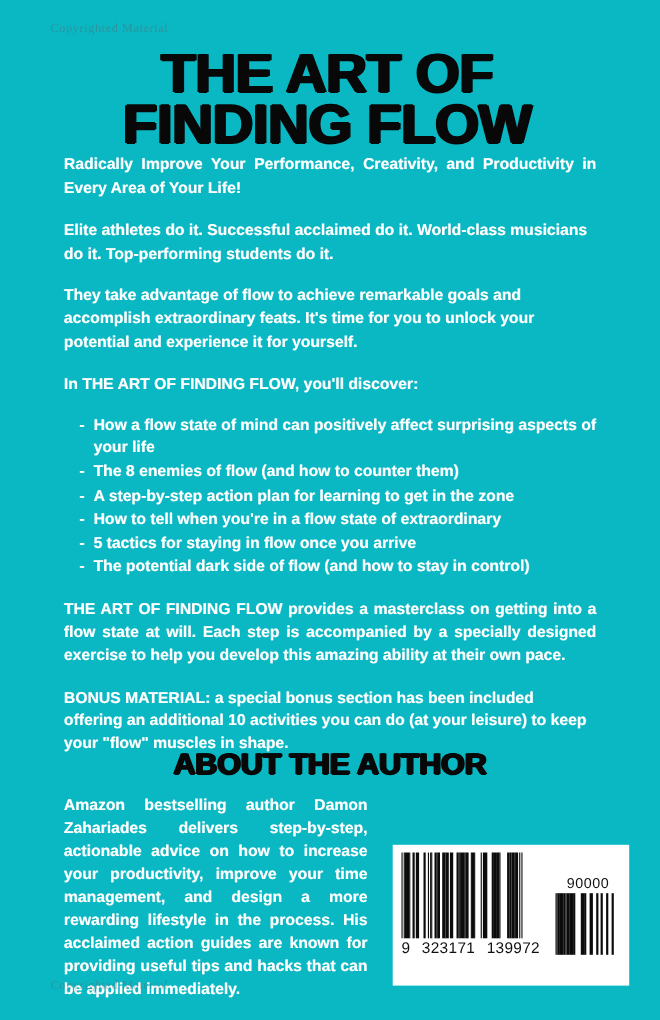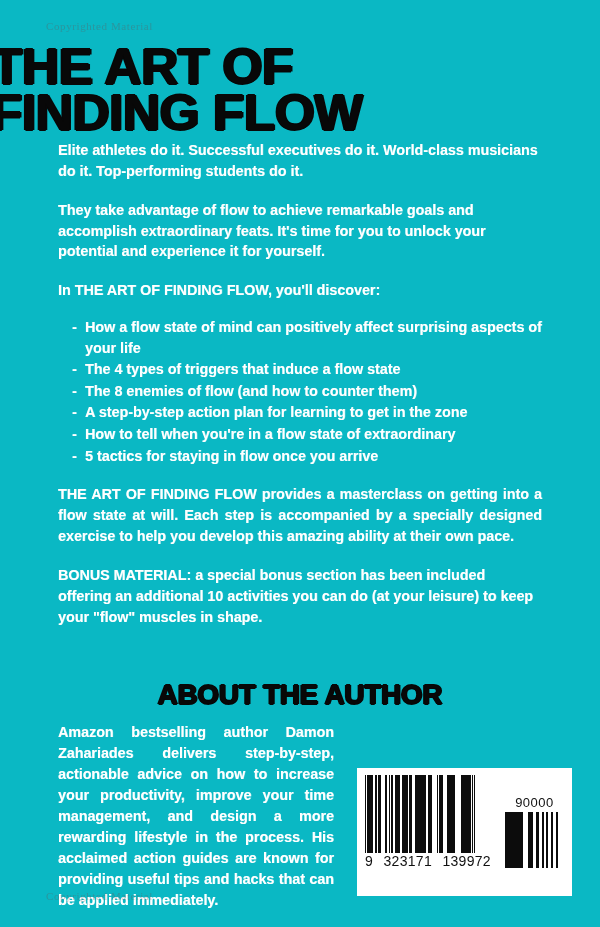--- a/index.html
+++ b/index.html
@@ -36,21 +36,21 @@
   }
   .watermark.top { top: 20px; }
   .watermark.bottom { top: 890px; }
 
   
   .title-block {
     position: absolute;
     top: 44px;
     left: 0;
     width: 595px;
-    text-align: left;
+    text-align: center;
   }
   .title-line {
     display: block;
     color: #080808;
     font-family: "Liberation Sans Narrow", "Liberation Sans", sans-serif;
     font-weight: 700;
     font-size: 50px;
     line-height: 0.92;
     letter-spacing: -0.5px;
     transform: scaleX(1.03);
@@ -197,30 +197,31 @@
 <div class="cover">
 
   <div class="watermark top">Copyrighted Material</div>
 
   <div class="title-block">
     <span class="title-line">THE ART OF</span>
     <span class="title-line">FINDING FLOW</span>
   </div>
 
   <div class="content">
-    <p class="para nojustify">Elite athletes do it. Successful executives do it. World-class musicians do it. Top-performing students do it.</p>
+    <p class="para">Radically Improve Your Performance, Creativity, and Productivity in Every Area of Your Life!</p>
+    <p class="para nojustify">Elite athletes do it. Successful acclaimed do it. World-class musicians do it. Top-performing students do it.</p>
     <p class="para nojustify">They take advantage of flow to achieve remarkable goals and accomplish extraordinary feats. It's time for you to unlock your potential and experience it for yourself.</p>
     <p class="para tight">In THE ART OF FINDING FLOW, you'll discover:</p>
     <ul class="discover-list">
       <li>How a flow state of mind can positively affect surprising aspects of your life</li>
-      <li>The 4 types of triggers that induce a flow state</li>
       <li>The 8 enemies of flow (and how to counter them)</li>
       <li>A step-by-step action plan for learning to get in the zone</li>
       <li>How to tell when you're in a flow state of extraordinary</li>
       <li>5 tactics for staying in flow once you arrive</li>
+      <li>The potential dark side of flow (and how to stay in control)</li>
     </ul>
     <p class="para">THE ART OF FINDING FLOW provides a masterclass on getting into a flow state at will. Each step is accompanied by a specially designed exercise to help you develop this amazing ability at their own pace.</p>
     <p class="para nojustify">BONUS MATERIAL: a special bonus section has been included offering an additional 10 activities you can do (at your leisure) to keep your "flow" muscles in shape.</p>
   </div>
 
   <div class="about-heading">ABOUT THE AUTHOR</div>
 
   <div class="bio-block">
     <div class="bio-float"></div>
     <p class="bio-text">Amazon bestselling author Damon Zahariades delivers step-by-step, actionable advice on how to increase your productivity, improve your time management, and design a more rewarding lifestyle in the process. His acclaimed action guides are known for providing useful tips and hacks that can be applied immediately.</p>

